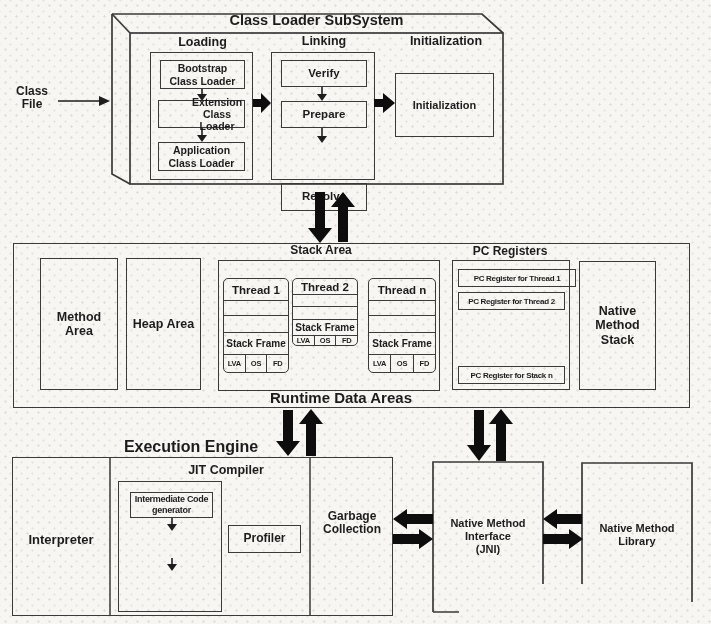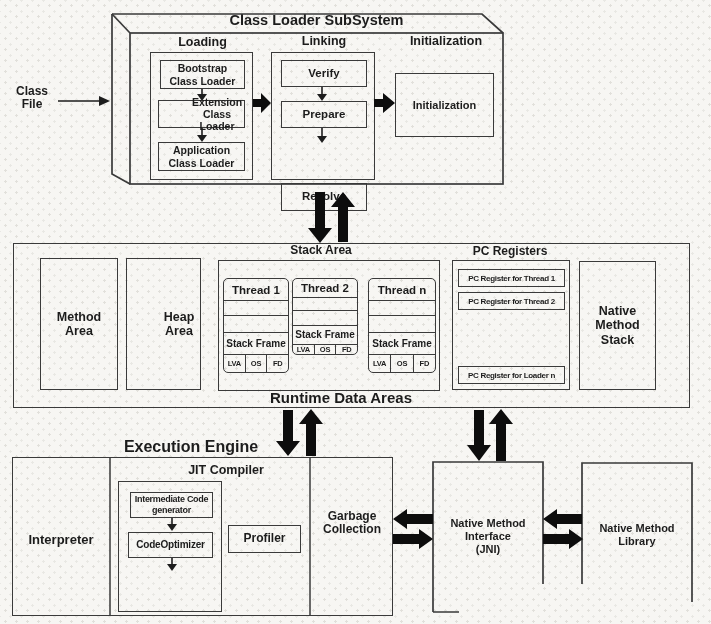--- a/index.html
+++ b/index.html
@@ -71,38 +71,38 @@
     <div>Class</div>
     <div>File</div>
   </div>
 
   <div class="bx" style="left:13px;top:243px;width:677px;height:165px;border-width:1.8px;"></div>
 
   <div class="bx b" style="left:40px;top:258px;width:78px;height:132px;font-size:12.5px;">
     <span>Method</span>
     <span>Area</span>
   </div>
-  <div class="bx b" style="left:126px;top:258px;width:75px;height:132px;font-size:12.5px;padding-left:31px;">Heap Area</div>
+  <div class="bx b" style="left:126px;top:258px;width:75px;height:132px;font-size:12.5px;">Heap Area</div>
 
   <div class="lbl b" style="left:270px;top:244px;width:102px;font-size:12px;">Stack Area</div>
   <div class="bx" style="left:218px;top:260px;width:222px;height:131px;border-width:1.5px;"></div>
 
   <div class="thread" style="left:223px;top:278px;width:66px;height:95px;">
     <div class="t-title">Thread 1</div>
     <div class="t-row1"></div>
     <div class="t-row2"></div>
     <div class="t-frame">Stack Frame</div>
     <div class="t-cells">
       <div class="t-cell">LVA</div>
       <div class="t-cell">OS</div>
       <div class="t-cell">FD</div>
     </div>
   </div>
 
-  <div class="thread" style="left:292px;top:278px;width:66px;height:77px;">
+  <div class="thread" style="left:292px;top:278px;width:66px;height:68px;">
     <div class="t-title">Thread 2</div>
     <div class="t-row1"></div>
     <div class="t-row2"></div>
     <div class="t-frame">Stack Frame</div>
     <div class="t-cells">
       <div class="t-cell">LVA</div>
       <div class="t-cell">OS</div>
       <div class="t-cell">FD</div>
     </div>
   </div>
@@ -116,42 +116,41 @@
       <div class="t-cell">LVA</div>
       <div class="t-cell">OS</div>
       <div class="t-cell">FD</div>
     </div>
   </div>
 
   <div class="lbl b" style="left:233px;top:390px;width:216px;font-size:15px;">Runtime Data Areas</div>
 
   <div class="lbl b" style="left:459px;top:245px;width:102px;font-size:12px;">PC Registers</div>
   <div class="bx" style="left:452px;top:260px;width:118px;height:130px;border-width:1.5px;"></div>
-  <div class="pcr" style="left:458px;top:269px;width:107px;height:18px;">PC Register for Thread 1</div>
+  <div class="pcr" style="left:458px;top:269px;width:118px;height:18px;">PC Register for Thread 1</div>
   <div class="pcr" style="left:458px;top:292px;width:107px;height:18px;">PC Register for Thread 2</div>
-  <div class="pcr" style="left:458px;top:366px;width:107px;height:18px;">PC Register for Loader n</div>
+  <div class="pcr" style="left:458px;top:366px;width:107px;height:18px;">PC Register for Stack n</div>
 
   <div class="bx b" style="left:579px;top:261px;width:77px;height:129px;font-size:12.5px;">
     <span>Native</span>
     <span>Method</span>
     <span>Stack</span>
   </div>
 
   <div class="lbl b" style="left:116px;top:438px;width:150px;font-size:16px;">Execution Engine</div>
   <div class="bx" style="left:12px;top:457px;width:381px;height:159px;border-width:1.7px;"></div>
 
   <div class="lbl b" style="left:14px;top:533px;width:94px;font-size:13px;">Interpreter</div>
 
   <div class="lbl b" style="left:150px;top:464px;width:152px;font-size:12.5px;">JIT Compiler</div>
   <div class="bx" style="left:118px;top:481px;width:104px;height:131px;border-width:1.5px;"></div>
   <div class="bx" style="left:130px;top:492px;width:83px;height:26px;font-size:9px;font-weight:bold;letter-spacing:-0.3px;line-height:1.2;">
     <span>Intermediate Code</span>
     <span>generator</span>
   </div>
-  <div class="bx b" style="left:128px;top:532px;width:85px;height:26px;font-size:10px;letter-spacing:-0.2px;">CodeOptimizer</div>
 
   <div class="bx b" style="left:228px;top:525px;width:73px;height:28px;font-size:12px;">Profiler</div>
 
   <div class="lbl b" style="left:312px;top:510px;width:80px;font-size:12px;">
     <div>Garbage</div>
     <div>Collection</div>
   </div>
 
   <div class="lbl b" style="left:438px;top:517px;width:100px;font-size:11px;line-height:1.2;">
     <div>Native Method</div>

